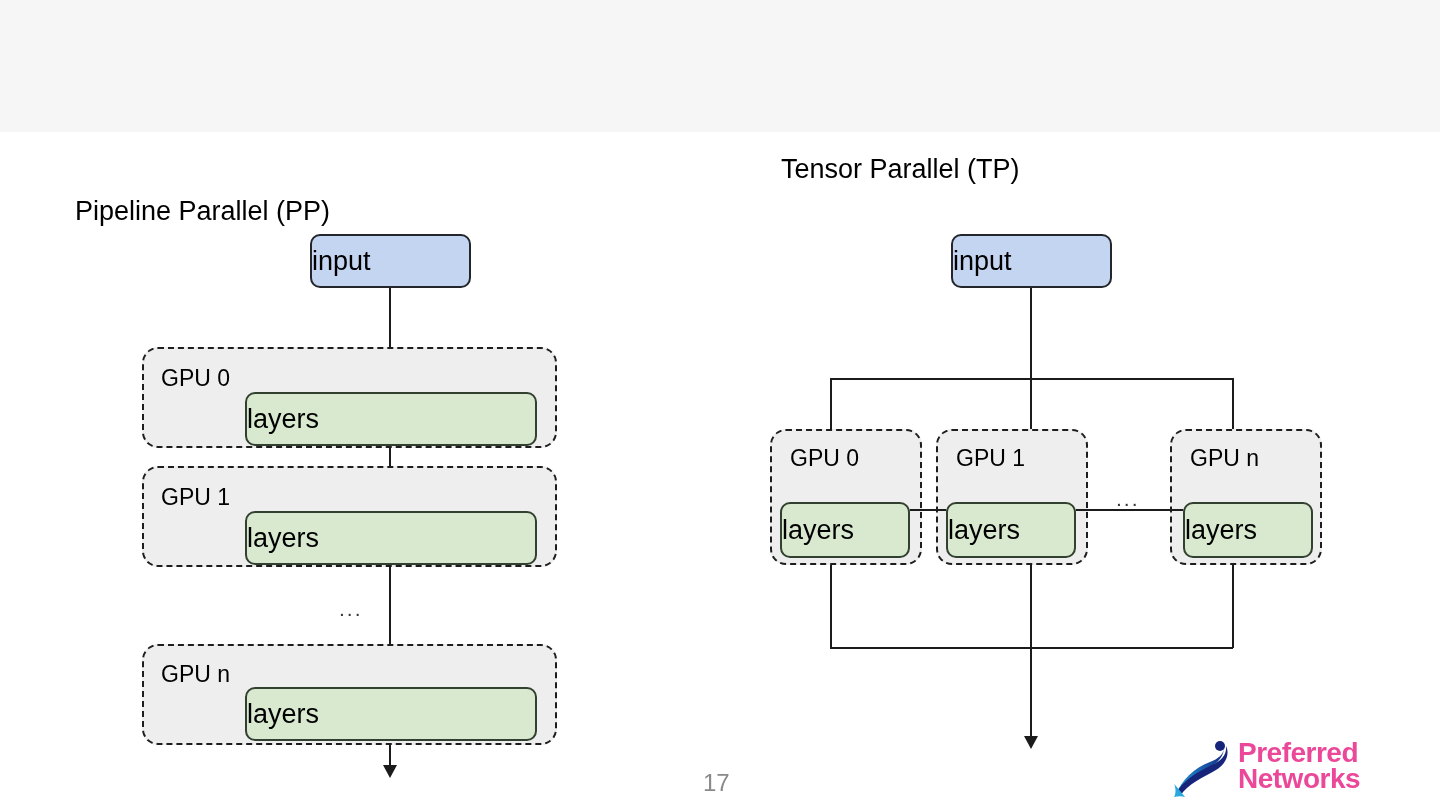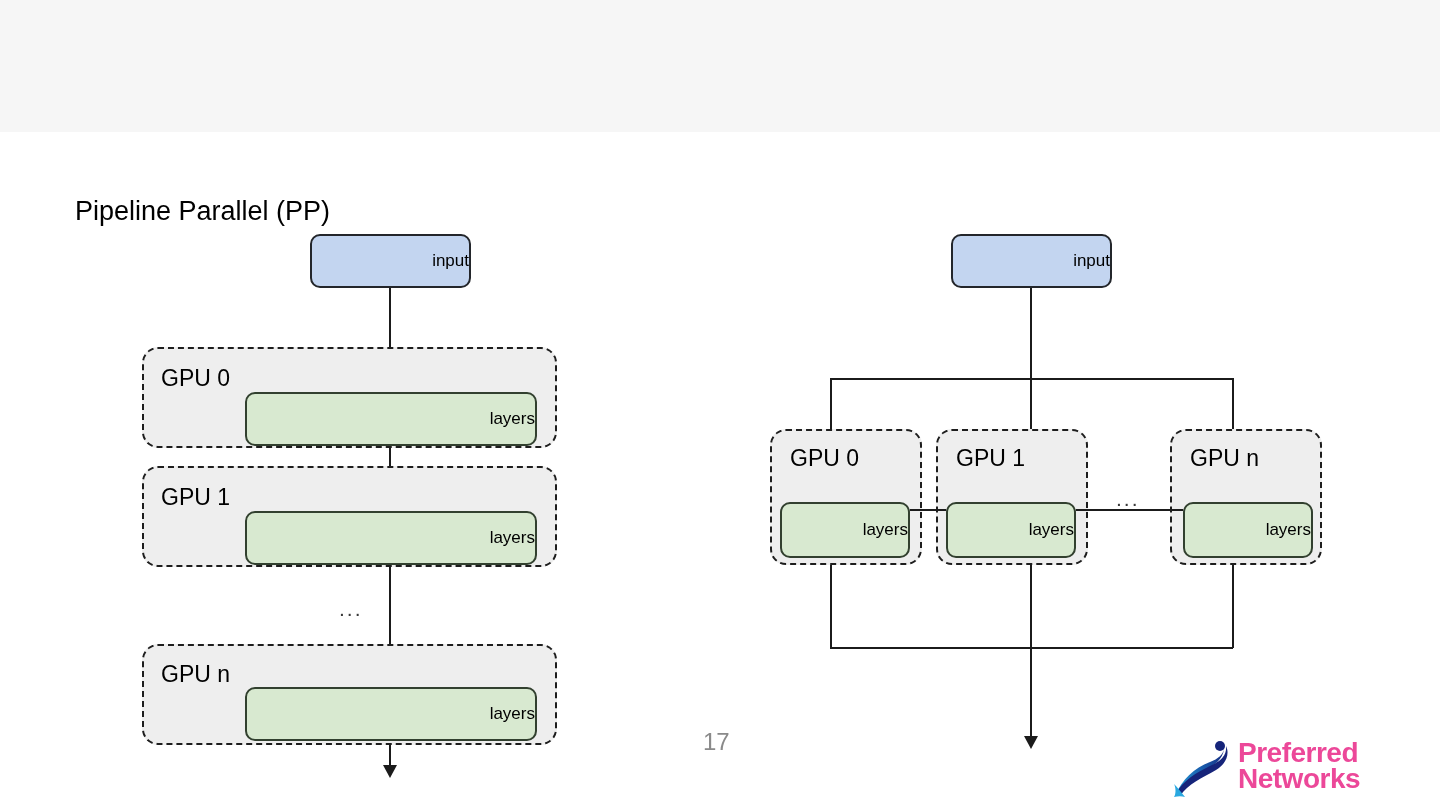--- a/index.html
+++ b/index.html
@@ -43,22 +43,22 @@
   }
   #pp-title { left: 75px; top: 154px; margin-top: 42px; }
   #tp-title { left: 781px; top: 154px; }
 
   
   .node-box {
     position: absolute;
     box-sizing: border-box;
     display: flex;
     align-items: center;
-    justify-content: flex-end;
-    font-size: 17px;
+    justify-content: flex-start;
+    font-size: 27px;
     color: #000000;
   }
   .box-input {
     background: #c3d5f0;
     border: 2px solid #23262b;
     border-radius: 10px;
   }
   .box-layers {
     background: #d8e9d0;
     border: 2px solid #32402f;
@@ -99,21 +99,21 @@
   .ellipsis {
     position: absolute;
     font-size: 21px;
     color: #3a3a3a;
     letter-spacing: 2px;
     white-space: nowrap;
   }
   .page-number {
     position: absolute;
     left: 703px;
-    top: 728px;
+    top: 769px;
     font-size: 24px;
     color: #8a8a8a;
   }
   
   .logo {
     position: absolute;
     left: 1172px;
     top: 740px;
     width: 250px;
     height: 60px;
@@ -164,20 +164,21 @@
 
   <div class="gpu-group" style="left:142px; top:644px; width:415px; height:101px;"></div>
   <div class="gpu-label" style="left:161px; top:661px;">GPU n</div>
   <div class="node-box box-layers" style="left:245px; top:667px; width:292px; height:54px;">
     <span>layers</span>
   </div>
 
   <div class="edge-v" style="left:389px; top:745px; height:24px;"></div>
   <div class="arrow-head" style="left:383px; top:765px;"></div>
 
+  <div class="section-title" id="tp-title">Tensor Parallel (TP)</div>
 
   <div class="node-box box-input" style="left:951px; top:234px; width:161px; height:54px;">
     <span>input</span>
   </div>
 
   <div class="edge-v" style="left:1030px; top:288px; height:142px;"></div>
 
   <div class="edge-h" style="left:830px; top:378px; width:403px;"></div>
 
   <div class="edge-v" style="left:830px; top:378px; height:52px;"></div>

